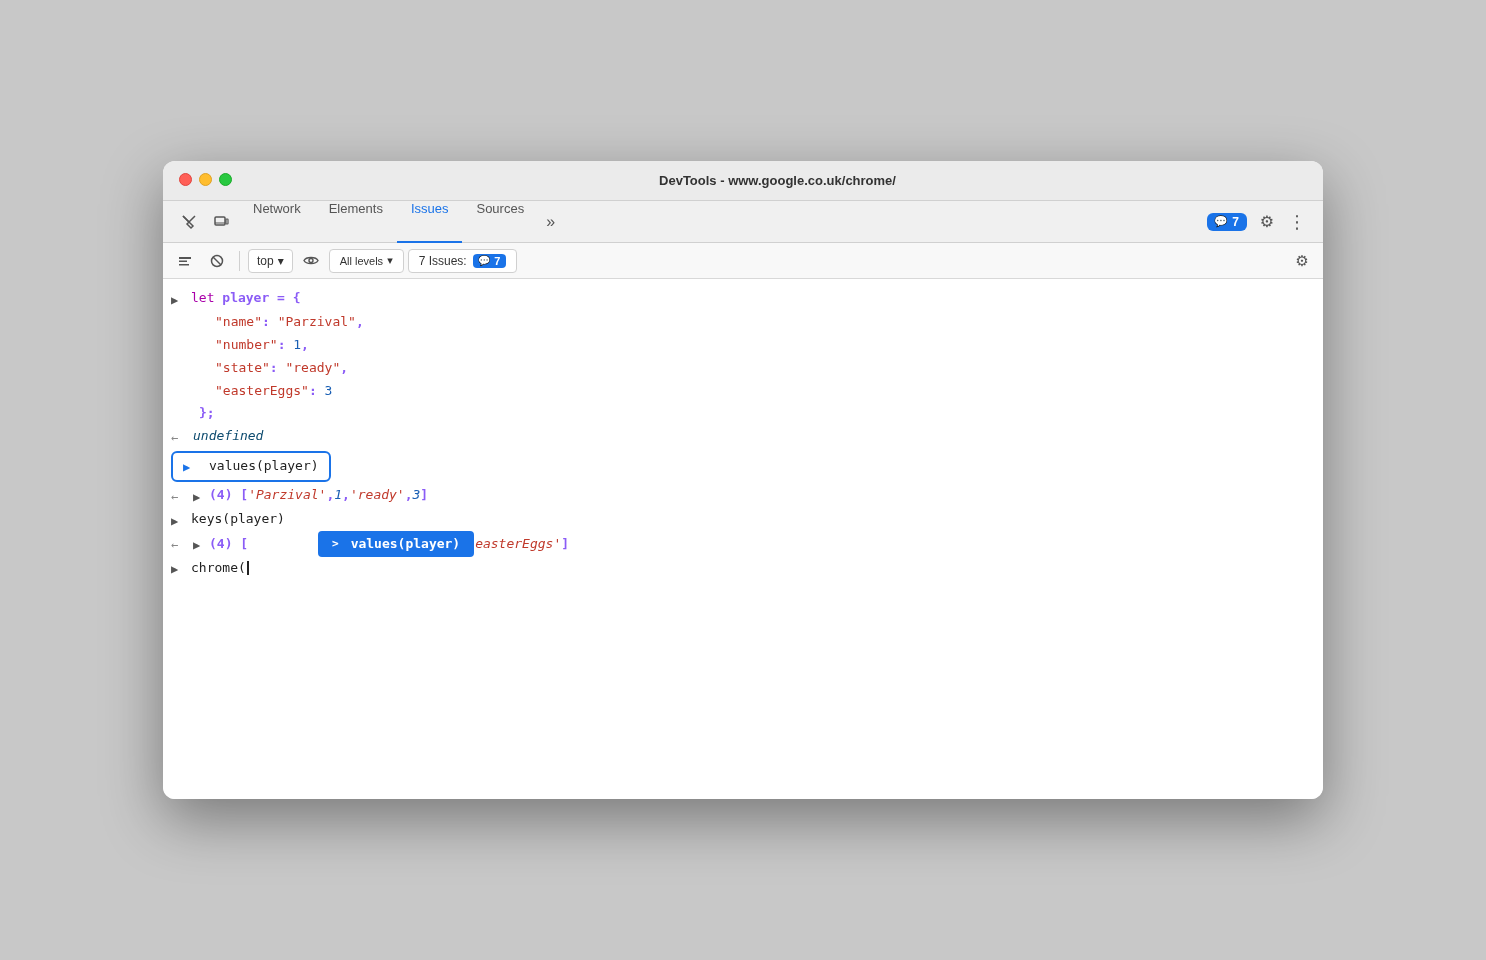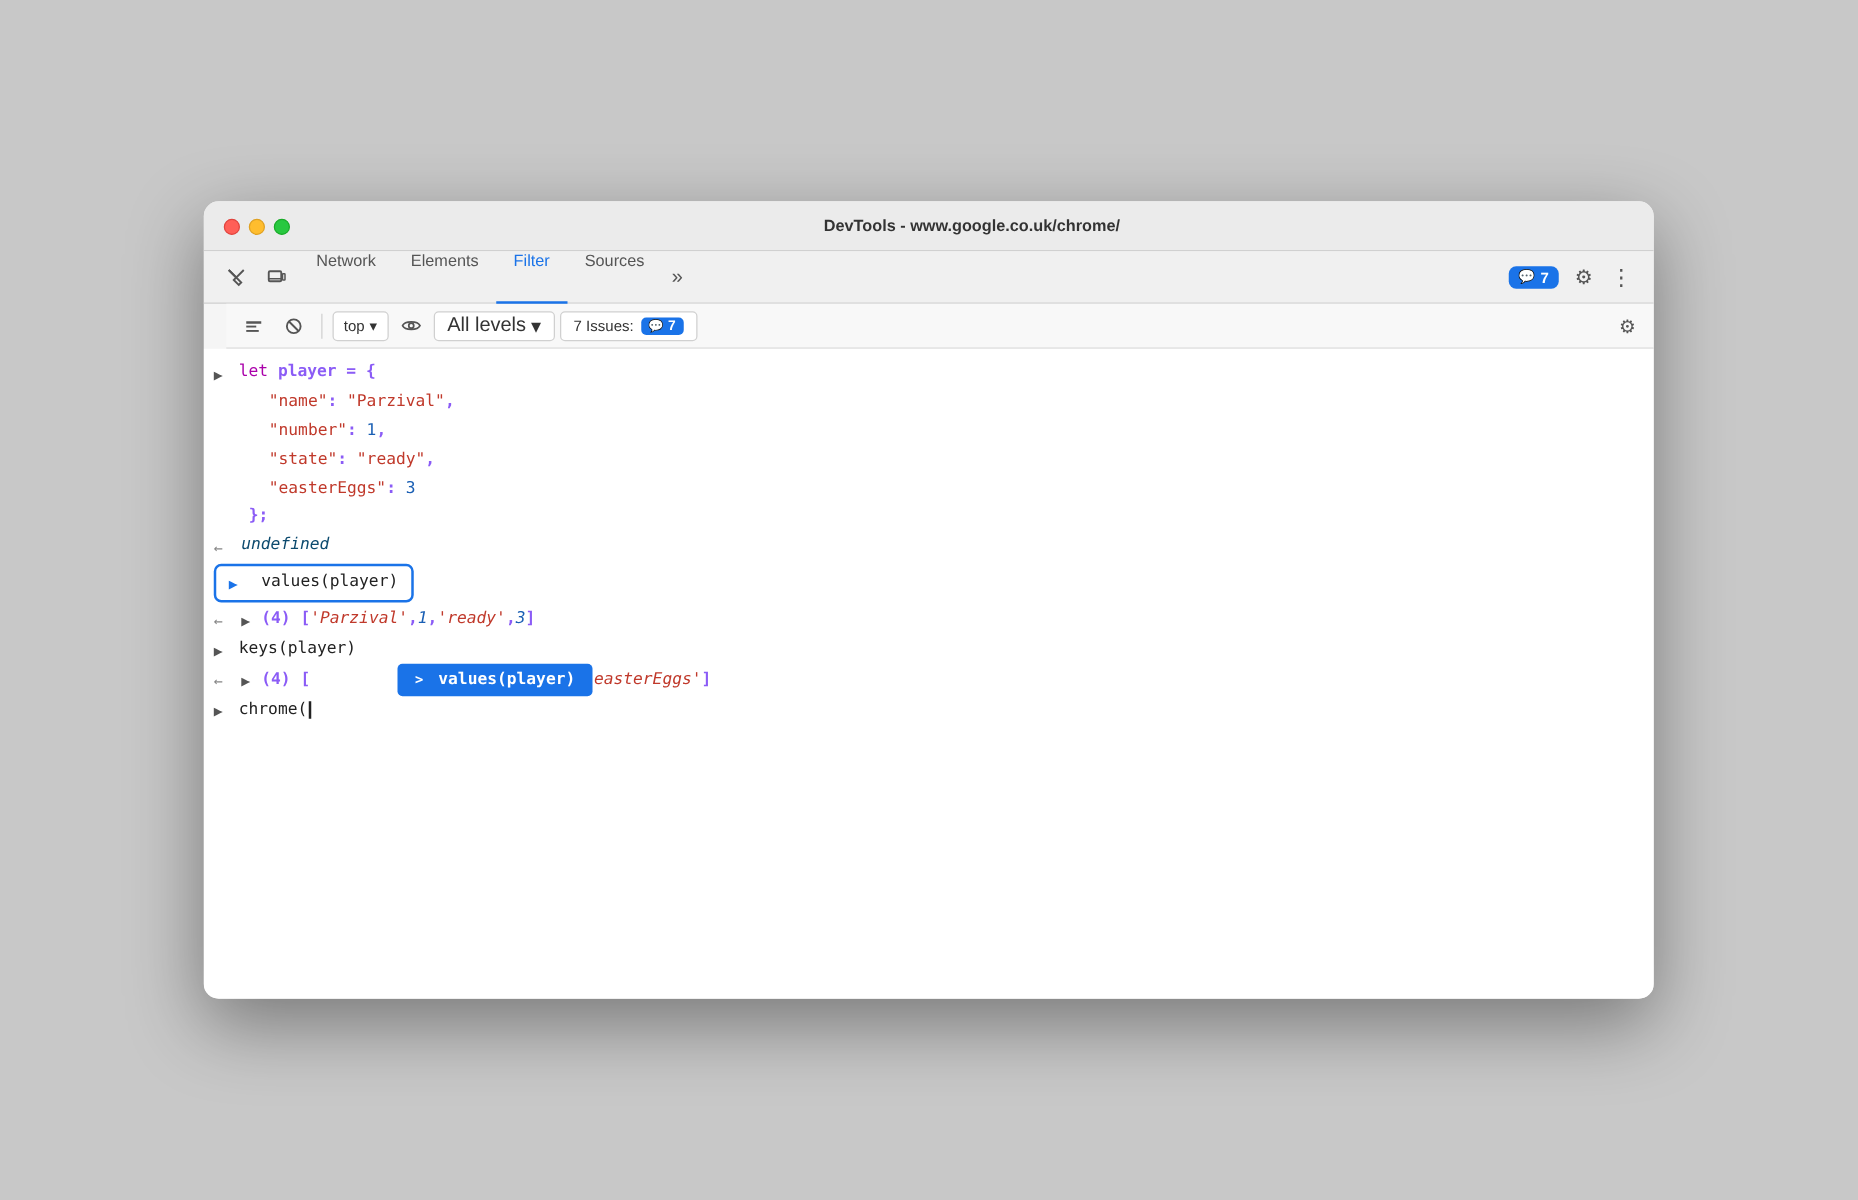--- a/index.html
+++ b/index.html
@@ -20,21 +20,21 @@
       box-shadow: 0 20px 60px rgba(0,0,0,0.4);
       overflow: hidden;
     }
 
     
     .title-bar {
       background: #ebebeb;
       border-bottom: 1px solid #d0d0d0;
       padding: 12px 16px;
       display: flex;
-      align-items: flex-end;
+      align-items: flex-start;
       gap: 8px;
     }
 
     .traffic-lights {
       display: flex;
       gap: 7px;
       margin-right: 8px;
     }
 
     .traffic-light {
@@ -144,21 +144,20 @@
 
     
     .console-toolbar {
       background: #f8f8f8;
       border-bottom: 1px solid #d8d8d8;
       display: flex;
       align-items: center;
       padding: 0 8px;
       height: 36px;
       gap: 4px;
-      margin-left: 18px;
     }
 
     .toolbar-btn {
       width: 28px;
       height: 28px;
       display: flex;
       align-items: center;
       justify-content: center;
       border-radius: 4px;
       cursor: pointer;
@@ -200,21 +199,21 @@
       outline: none;
     }
 
     .levels-selector {
       display: flex;
       align-items: center;
       gap: 4px;
       padding: 2px 10px;
       border: 1px solid #d0d0d0;
       border-radius: 4px;
-      font-size: 16px;
+      font-size: 11px;
       color: #333;
       cursor: pointer;
       background: white;
       height: 24px;
     }
 
     .issues-btn {
       display: flex;
       align-items: center;
       gap: 6px;
@@ -370,21 +369,21 @@
       </svg>
     </div>
 
     <div class="tab">
       <span>Network</span>
     </div>
     <div class="tab">
       <span>Elements</span>
     </div>
     <div class="tab active">
-      <span>Filter</span>
+      <span>Issues</span>
     </div>
     <div class="tab">
       <span>Sources</span>
     </div>
 
     <div class="tab-more">»</div>
 
     <div class="tab-spacer"></div>
 
     <div class="tab-badge">

